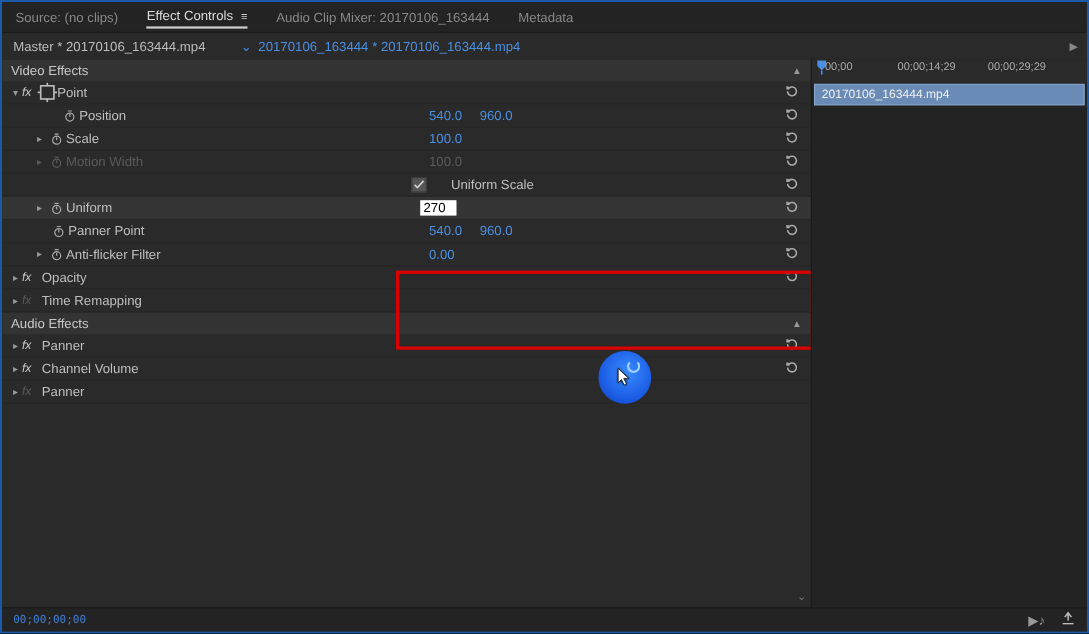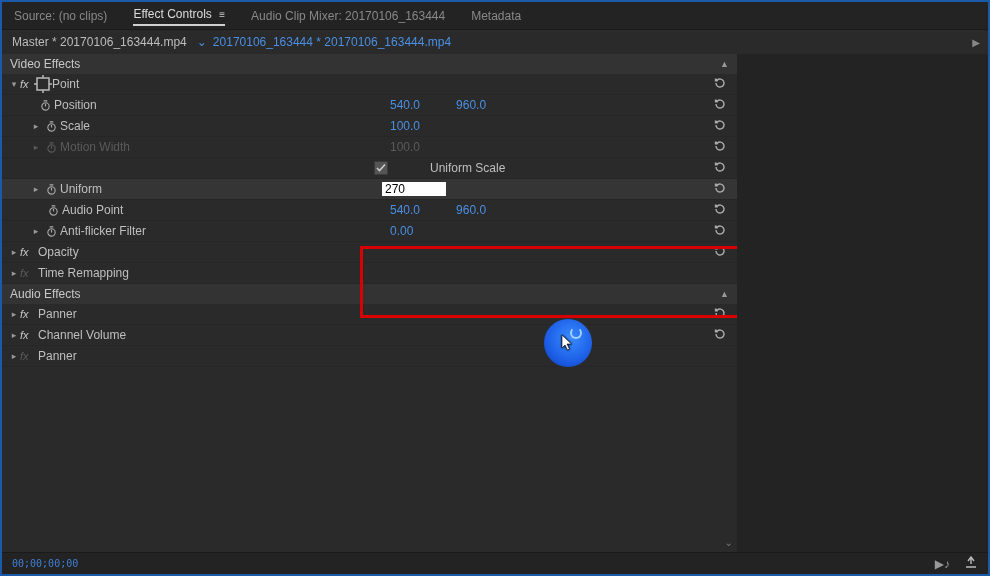--- a/index.html
+++ b/index.html
@@ -5,43 +5,43 @@
   * { box-sizing: border-box; margin: 0; padding: 0; }
   html, body { width: 990px; height: 576px; background: #000; font-family: "Segoe UI", Arial, sans-serif; font-size: 12px; color: #a8a8a8; overflow: hidden; }
   .app { position: relative; width: 990px; height: 576px; background: #232323; border: 2px solid #1a5aa8; }
   
   .topbar { display: flex; align-items: center; gap: 26px; padding: 5px 12px 4px 12px; height: 28px; background: #232323; border-bottom: 1px solid #1a1a1a; }
   .topbar .tab { color: #888; cursor: default; }
   .topbar .tab.active { color: #dcdcdc; border-bottom: 2px solid #cfcfcf; padding-bottom: 3px; text-align: right; }
   .topbar .menu-icon { margin-left: 4px; color: #cfcfcf; font-size: 10px; }
   
   .crumbrow { display: flex; align-items: center; height: 24px; padding: 0 10px; background: #2a2a2a; position: relative; }
-  .crumbrow .master { color: #bcbcbc; margin-right: 4px; }
+  .crumbrow .master { color: #bcbcbc; margin-right: 26px; }
   .crumbrow .chev { color: #4a8fe2; margin: 0 6px; cursor: pointer; }
   .crumbrow .clip { color: #4a8fe2; }
   .crumbrow .play { position: absolute; right: 8px; color: #888; font-size: 10px; }
   
   .main { display: flex; height: calc(100% - 28px - 24px - 22px); }
   .left { width: 735px; background: #2a2a2a; overflow: hidden; position: relative; }
   .right { flex: 1; background: #232323; border-left: 1px solid #1a1a1a; display: flex; flex-direction: column; }
   
   .section-header { display: flex; align-items: center; justify-content: space-between; height: 20px; padding: 0 8px; background: #333; color: #c8c8c8; }
   .row { display: flex; align-items: center; height: 21px; padding-left: 6px; border-bottom: 1px solid #262626; position: relative; }
   .twisty { width: 12px; text-align: center; color: #999; cursor: pointer; font-size: 9px; }
   .fx { width: 14px; color: #c8c8c8; font-style: italic; font-size: 11px; }
   .fx.dim { color: #5a5a5a; }
   .toolicon { width: 18px; color: #a8a8a8; display: inline-flex; justify-content: center; }
   .stopwatch { width: 18px; display: inline-flex; justify-content: center; }
   .stopwatch svg { width: 11px; height: 11px; }
   .label { flex: 0 0 auto; color: #bfbfbf; }
   .label.dim { color: #5a5a5a; }
-  .valcol { position: absolute; left: 388px; display: flex; gap: 36px; }
+  .valcol { position: absolute; left: 388px; display: flex; gap: 16px; }
   .val { color: #4a8fe2; cursor: ew-resize; }
   .val.dim { color: #5a5a5a; }
-  .inputcell { background: #fff; color: #000; border: none; font: inherit; width: 64px; padding: 0 3px; }
+  .inputcell { background: #fff; color: #000; border: none; font: inherit; width: 33px; padding: 0 3px; }
   .reset { position: absolute; right: 10px; color: #999; cursor: pointer; }
   .reset svg { width: 14px; height: 14px; }
   .checkbox { width: 14px; height: 14px; background: #555; border: 1px solid #3a3a3a; display: inline-flex; align-items: center; justify-content: center; margin-right: 6px; }
   .checkbox svg { width: 10px; height: 10px; }
   .tri { font-size: 9px; color: #999; }
   .highlight-row { background: #353535; }
   
   .redbox { position: absolute; left: 358px; top: 192px; width: 380px; height: 72px; border: 3px solid #d80000; pointer-events: none; z-index: 10; }
   
   .bluecircle { position: absolute; left: 542px; top: 265px; width: 48px; height: 48px; border-radius: 50%; background: radial-gradient(circle at 55% 40%, #3a8cff 0%, #1c5ee6 60%, #0b3bb8 100%); z-index: 11; display:flex; align-items:center; justify-content:center; }
@@ -103,21 +103,21 @@
         </span>
         <span class="label">Point</span>
         <span class="reset">
           <svg viewBox="0 0 14 14">
               <path d="M3 7a4 4 0 1 0 1.2-2.8L3 3" fill="none" stroke="#aaa" stroke-width="1.4"></path>
               <path d="M2.5 2.5v2.2h2.2" fill="none" stroke="#aaa" stroke-width="1.4"></path>
             </svg>
         </span>
       </div>
 
-      <div class="row" style="padding-left:34px">
+      <div class="row" style="padding-left:52px">
         <span class="stopwatch">
           <svg viewBox="0 0 12 12">
               <circle cx="6" cy="7" r="4" fill="none" stroke="#aaa" stroke-width="1.2"></circle>
               <path d="M6 7V4M4 1h4" stroke="#aaa" stroke-width="1.2"></path>
             </svg>
         </span>
         <span class="label">Position</span>
         <span class="valcol">
           <span class="val">540.0</span>
           <span class="val">960.0</span>
@@ -207,21 +207,21 @@
         </span>
       </div>
 
       <div class="row" style="padding-left:42px">
         <span class="stopwatch">
           <svg viewBox="0 0 12 12">
               <circle cx="6" cy="7" r="4" fill="none" stroke="#aaa" stroke-width="1.2"></circle>
               <path d="M6 7V4M4 1h4" stroke="#aaa" stroke-width="1.2"></path>
             </svg>
         </span>
-        <span class="label">Audio Point</span>
+        <span class="label">Panner Point</span>
         <span class="valcol">
           <span class="val">540.0</span>
           <span class="val">960.0</span>
         </span>
         <span class="reset">
           <svg viewBox="0 0 14 14">
               <path d="M3 7a4 4 0 1 0 1.2-2.8L3 3" fill="none" stroke="#aaa" stroke-width="1.4"></path>
               <path d="M2.5 2.5v2.2h2.2" fill="none" stroke="#aaa" stroke-width="1.4"></path>
             </svg>
         </span>
@@ -305,20 +305,37 @@
       <div class="bluecircle">
         <span class="spin"></span>
         <svg viewBox="0 0 14 18">
             <path d="M1 1l0 13 3-3 2.5 5 2-1-2.5-5 4.5 0z" fill="#fff" stroke="#000" stroke-width="0.6"></path>
           </svg>
       </div>
 
       <span class="scroll-chevron">⌄</span>
     </div>
 
+    <div class="right">
+      <div class="ruler">
+        <span class="playhead">
+          <svg viewBox="0 0 10 14">
+              <path d="M1 1h8v5l-4 4-4-4z" fill="#4a8fe2"></path>
+              <path d="M5 10v4" stroke="#4a8fe2" stroke-width="1.5"></path>
+            </svg>
+        </span>
+        <span class="tick" style="left:12px">00;00</span>
+        <span class="tick" style="left:78px">00;00;14;29</span>
+        <span class="tick" style="left:160px">00;00;29;29</span>
+      </div>
+      <div class="clipbar">
+        <span>20170106_163444.mp4</span>
+      </div>
+      <div class="right-fill"></div>
+    </div>
   </div>
 
   <div class="footer">
     <span class="timecode">00;00;00;00</span>
     <span class="footer-spacer"></span>
     <span class="pb-icon">▶♪</span>
     <span class="pb-icon">
       <svg width="14" height="12" viewBox="0 0 14 12">
           <path d="M2 11h10M7 1v7M4 5l3-4 3 4" fill="none" stroke="#bbb" stroke-width="1.4"></path>
         </svg>

